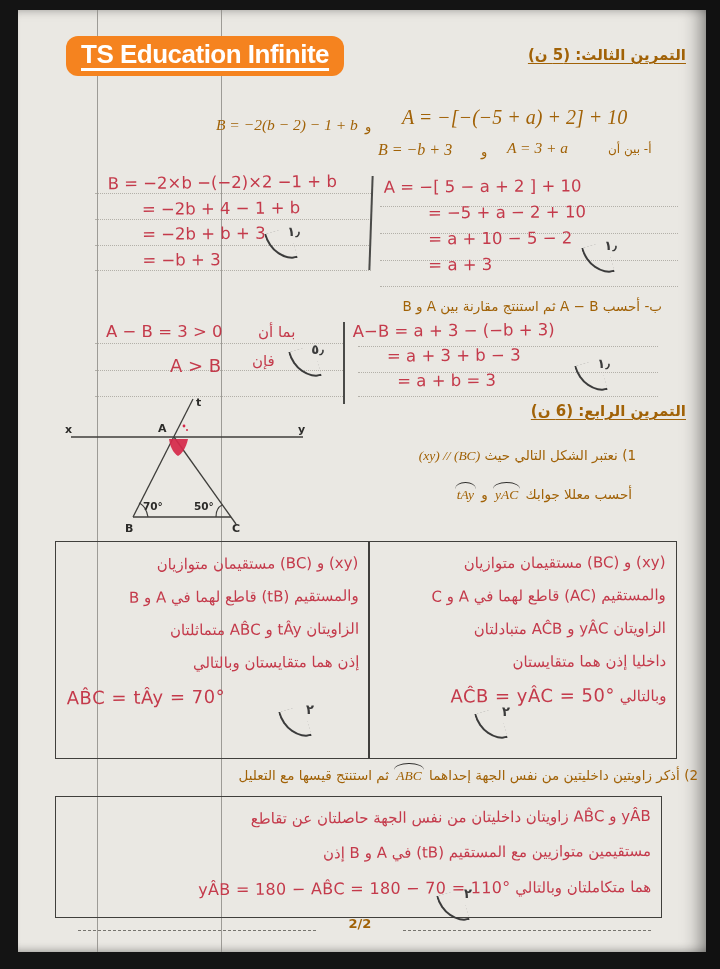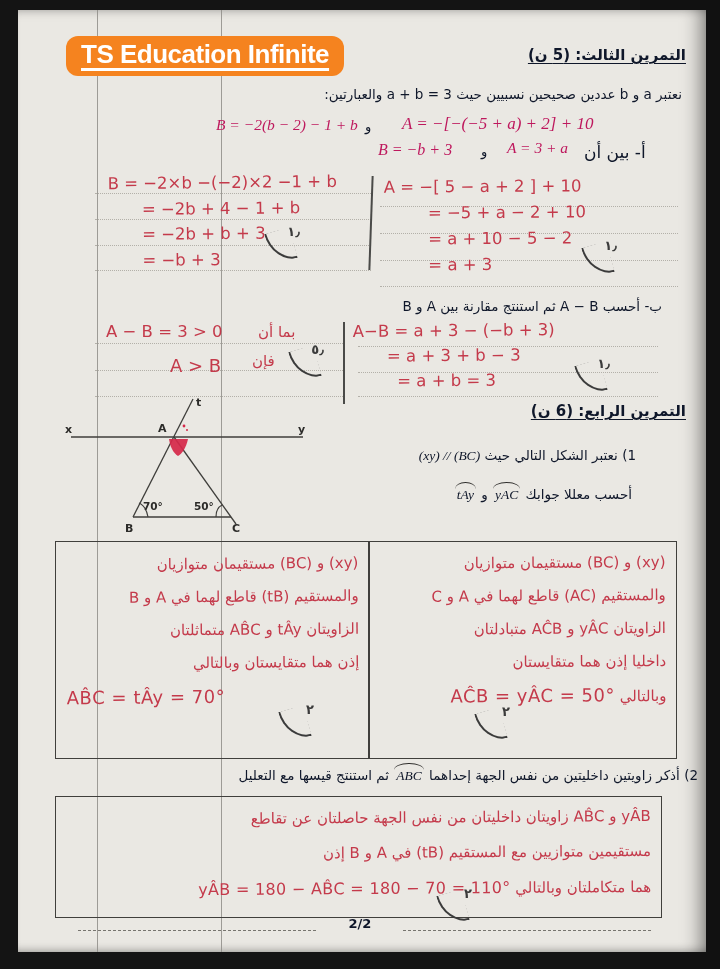--- a/index.html
+++ b/index.html
@@ -2,22 +2,22 @@
 <html><head>
 <meta charset="utf-8">
 <style>
   html,body{margin:0;padding:0;background:#111;width:720px;height:969px;overflow:hidden;}
   #stage{position:relative;width:640px;height:969px;background:#141414;font-family:"DejaVu Sans",sans-serif;}
   #page{position:absolute;left:18px;top:10px;width:688px;height:942px;background:#eae8e3;
         box-shadow:inset -16px 0 20px -12px rgba(0,0,0,.5), inset 0 -8px 10px -8px rgba(0,0,0,.35), inset 0 6px 8px -6px rgba(0,0,0,.25);
         overflow:hidden;}
   .fold{position:absolute;top:0;bottom:0;width:1px;background:#8f8d88;opacity:.85;z-index:1;}
   .rule{position:absolute;border-top:1px dotted #b3b0a9;height:0;z-index:0;}
-  .printed{font-family:"DejaVu Sans",sans-serif;color:#0f172a;position:absolute;z-index:2;white-space:nowrap;}
-  .serifeq{font-family:"Liberation Serif",serif;font-style:italic;color:#be185d;position:absolute;z-index:2;white-space:nowrap;}
+  .printed{font-family:"DejaVu Sans",sans-serif;color:#a16207;position:absolute;z-index:2;white-space:nowrap;}
+  .serifeq{font-family:"Liberation Serif",serif;font-style:italic;color:#a16207;position:absolute;z-index:2;white-space:nowrap;}
   .rtl{direction:rtl;unicode-bidi:embed;}
   .ltr{direction:ltr;unicode-bidi:embed;}
   .bold{font-weight:700;}
   .uline{text-decoration:underline;text-underline-offset:3px;}
   .hand{font-family:"DejaVu Sans",sans-serif;color:#c43a4b;position:absolute;z-index:2;white-space:nowrap;}
   .hand .ln{white-space:nowrap;}
   .indent{padding-left:34px;}
   .indent2{padding-left:44px;}
   .wm{position:absolute;left:48px;top:26px;z-index:5;background:#f5831f;border-radius:12px;padding:3px 15px 6px 15px;}
   .wm span{font-family:"Liberation Sans",sans-serif;font-weight:700;font-size:26px;color:#fff;
@@ -59,30 +59,29 @@
     <div class="rule" style="left:77px;top:386px;width:248px;"></div>
     <div class="rule" style="left:340px;top:336px;width:300px;"></div>
     <div class="rule" style="left:340px;top:362px;width:300px;"></div>
     <div class="rule" style="left:340px;top:386px;width:300px;"></div>
 
     <div class="wm">
       <span>TS Education Infinite</span>
     </div>
 
     <div class="printed rtl bold uline" style="right:20px;top:36px;font-size:15px;">التمرين الثالث: (5 ن)</div>
-    <div class="printed rtl" style="right:24px;top:76px;font-size:13.5px;">نعتبر a و b عددين صحيحين نسبيين حيث a + b = 3 والعبارتين:</div>
 
     <div class="serifeq ltr" style="left:198px;top:106px;font-size:15.5px;">B = −2(b − 2) − 1 + b</div>
     <div class="printed" style="left:347px;top:109px;font-size:13px;">و</div>
-    <div class="serifeq ltr" style="left:384px;top:104px;font-size:17px;">A = −[−(−5 + a) + 2] + 10</div>
+    <div class="serifeq ltr" style="left:384px;top:96px;font-size:20px;">A = −[−(−5 + a) + 2] + 10</div>
 
     <div class="serifeq ltr" style="left:360px;top:131px;font-size:16px;">B = −b + 3</div>
     <div class="printed" style="left:463px;top:134px;font-size:13px;">و</div>
     <div class="serifeq ltr" style="left:489px;top:129px;font-size:15.5px;">A = 3 + a</div>
-    <div class="printed rtl" style="left:566px;top:132px;font-size:17px;">أ- بين أن</div>
+    <div class="printed rtl" style="left:590px;top:132px;font-size:12px;">أ- بين أن</div>
 
     <div class="hand ltr" style="left:90px;top:160px;font-size:16.5px;line-height:25.5px;transform:rotate(-.6deg);">
       <div class="ln">B = −2×b −(−2)×2 −1 + b</div>
       <div class="ln indent">= −2b + 4 − 1 + b</div>
       <div class="ln indent">= −2b + b + 3</div>
       <div class="ln indent">= −b + 3</div>
     </div>
     <div class="stroke" style="left:352px;top:166px;height:94px;transform:rotate(2deg);"></div>
 
     <div class="hand ltr" style="left:366px;top:164px;font-size:16.5px;line-height:26px;transform:rotate(-.4deg);">

